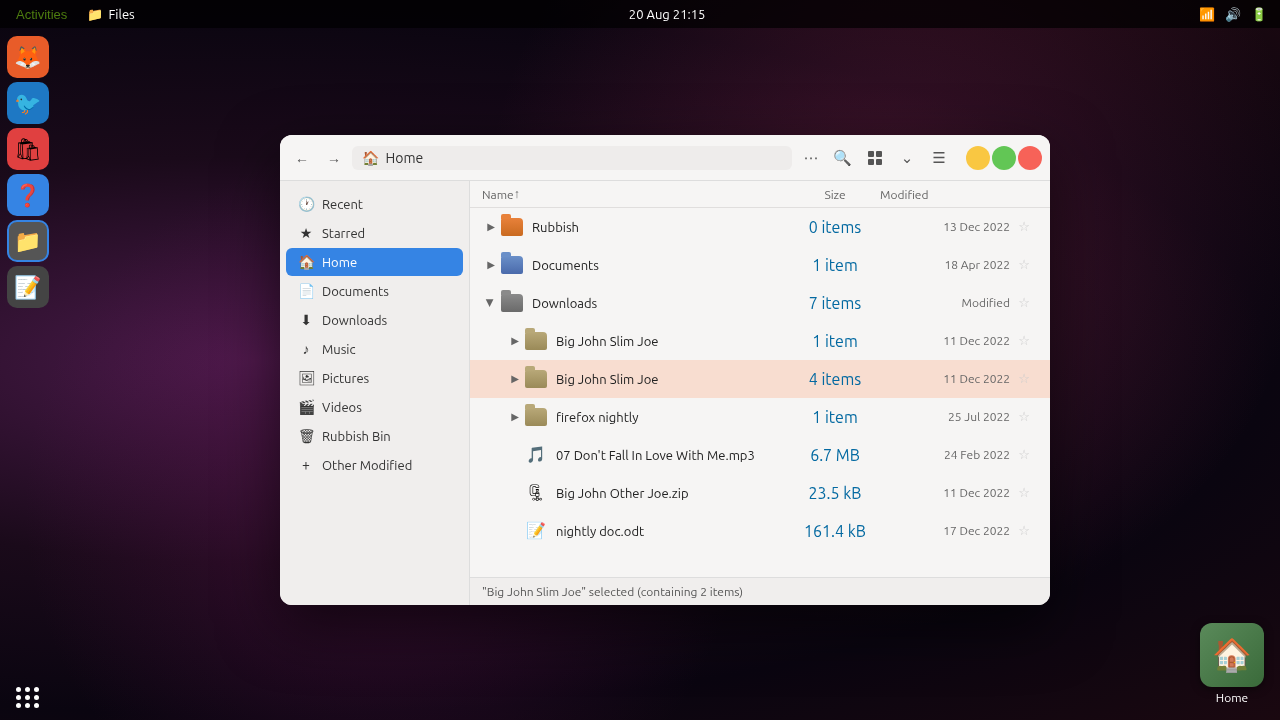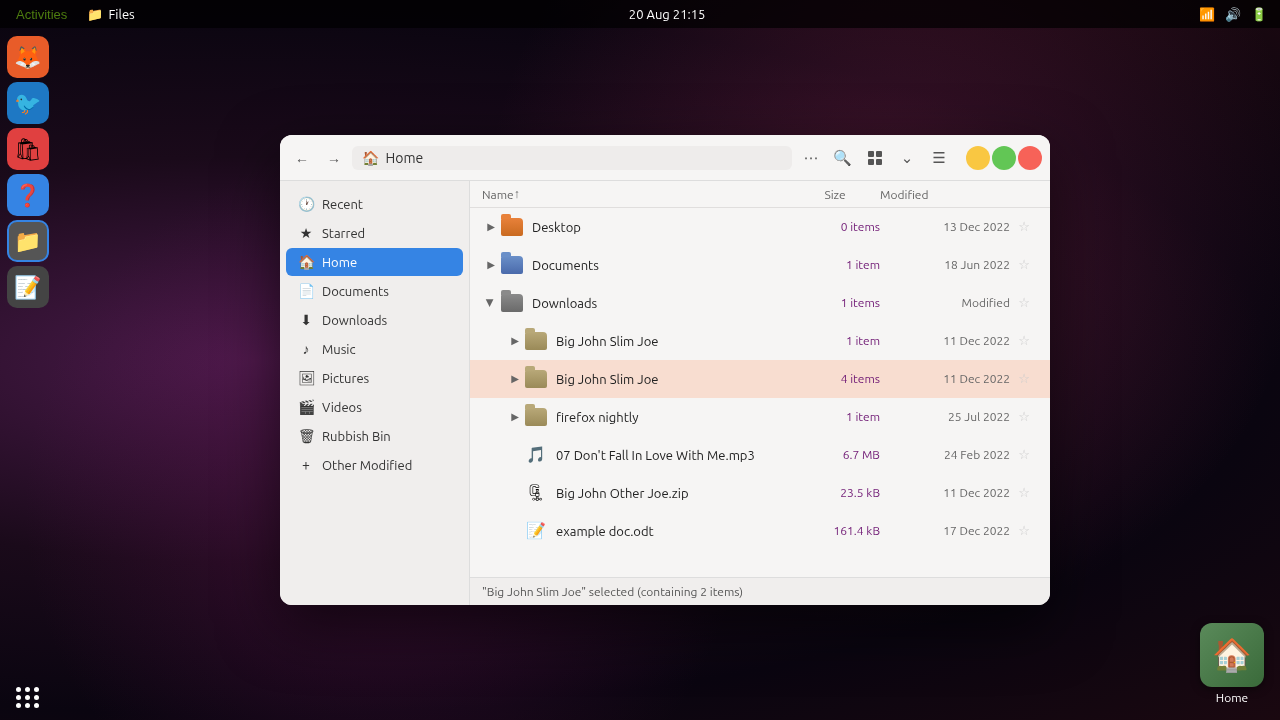--- a/index.html
+++ b/index.html
@@ -274,23 +274,23 @@
     .file-name {
       flex: 1;
       font-size: 13px;
       color: #222;
       white-space: nowrap;
       overflow: hidden;
       text-overflow: ellipsis;
     }
     .file-size {
       width: 90px;
-      text-align: right;
-      font-size: 12px;
-      color: #701a75;
+      text-align: center;
+      font-size: 16px;
+      color: #0369a1;
     }
     .file-modified {
       width: 130px;
       text-align: right;
       font-size: 12px;
       color: #666;
     }
     .file-star {
       width: 28px;
       display: flex;
@@ -535,44 +535,44 @@
         <div class="col-star"></div>
       </div>
 
       <div class="file-list">
 
         <div class="file-row">
           <div class="expand-arrow">▶</div>
           <div class="file-icon">
             <div class="folder-icon-desktop"></div>
           </div>
-          <div class="file-name">Desktop</div>
+          <div class="file-name">Rubbish</div>
           <div class="file-size">0 items</div>
           <div class="file-modified">13 Dec 2022</div>
           <div class="file-star">☆</div>
         </div>
 
         <div class="file-row">
           <div class="expand-arrow">▶</div>
           <div class="file-icon">
             <div class="folder-icon-docs"></div>
           </div>
           <div class="file-name">Documents</div>
           <div class="file-size">1 item</div>
-          <div class="file-modified">18 Jun 2022</div>
+          <div class="file-modified">18 Apr 2022</div>
           <div class="file-star">☆</div>
         </div>
 
         <div class="file-row">
           <div class="expand-arrow expanded">▶</div>
           <div class="file-icon">
             <div class="folder-icon-dl"></div>
           </div>
           <div class="file-name">Downloads</div>
-          <div class="file-size">1 items</div>
+          <div class="file-size">7 items</div>
           <div class="file-modified">Modified</div>
           <div class="file-star">☆</div>
         </div>
 
         <div class="file-row indent-1">
           <div class="expand-arrow">▶</div>
           <div class="file-icon">
             <div class="folder-icon-generic"></div>
           </div>
           <div class="file-name">Big John Slim Joe</div>
@@ -617,21 +617,21 @@
           <div class="file-icon" style="font-size:16px;">🗜</div>
           <div class="file-name">Big John Other Joe.zip</div>
           <div class="file-size">23.5 kB</div>
           <div class="file-modified">11 Dec 2022</div>
           <div class="file-star">☆</div>
         </div>
 
         <div class="file-row indent-1">
           <div class="expand-placeholder"></div>
           <div class="file-icon" style="font-size:16px;">📝</div>
-          <div class="file-name">example doc.odt</div>
+          <div class="file-name">nightly doc.odt</div>
           <div class="file-size">161.4 kB</div>
           <div class="file-modified">17 Dec 2022</div>
           <div class="file-star">☆</div>
         </div>
 
       </div>
 
       <div class="status-bar">
         <span>"Big John  Slim Joe" selected  (containing 2 items)</span>
       </div>

